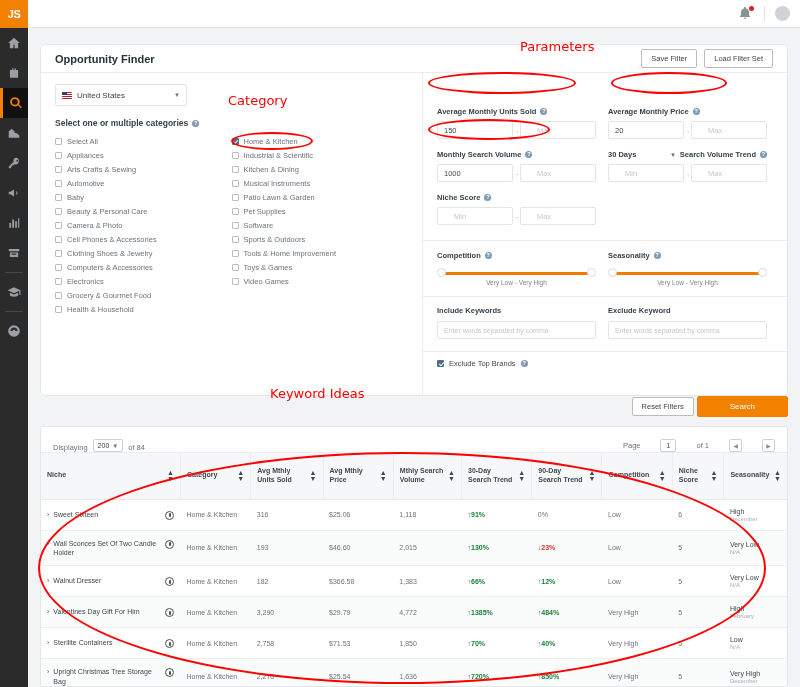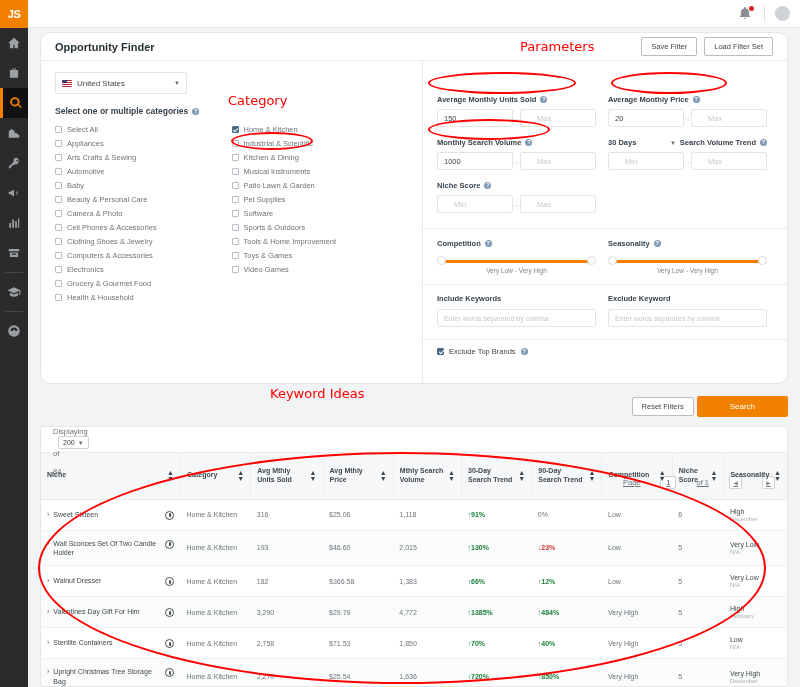--- a/index.html
+++ b/index.html
@@ -42,22 +42,22 @@
   .bell .dot {
     position: absolute; right: 0px; top: 0px; width: 5px; height: 5px;
     border-radius: 50%; background: #e02020;
   }
   .vsep { width: 1px; height: 16px; background: #dfe1e4; }
   .avatar { width: 15px; height: 15px; border-radius: 50%; background: #cfd3d8; }
 
   
   .canvas { position: absolute; left: 28px; top: 28px; right: 0; bottom: 0; }
 
-  .finder-card { position: absolute; left: 12px; right: 12px; top: 4px; height: 352px;
-    background:#fff; border:1px solid #e4e6e9; border-radius:10px; overflow:hidden; }
+  .finder-card { position: absolute; left: 12px; right: 12px; top: 16px; height: 352px;
+    background:#fff; border:1px solid #e4e6e9; border-radius:5px; overflow:hidden; }
 
   .finder-head {
     height: 28px; display: flex; align-items: center; padding: 0 14px;
     border-bottom: 1px solid #ececee;
   }
   .finder-title { font-size: 11px; font-weight: bold; color: #263238; }
 
   .head-actions { margin-left: auto; display: flex; gap: 7px; }
   .btn-outline {
     font-size: 7.5px; color: #3f454c; background: #fff;
@@ -167,28 +167,28 @@
     position: absolute; right: 12px; top: 368px;
     display: flex; gap: 3px; align-items: center;
   }
 
   
   .table-card {
     position: absolute; left: 12px; right: 12px; top: 398px; bottom: 0;
     background: #fff; border: 1px solid #e4e6e9; border-radius: 3px; overflow: hidden;
   }
   .table-top {
-    height: 26px; display: flex; align-items: flex-start; padding: 0 12px;
-    border-bottom: 1px solid #ececee; font-size: 7.5px; color: #6c747c; flex-direction: column;
+    height: 26px; display: flex; align-items: flex-end; padding: 0 12px;
+    border-bottom: 1px solid #ececee; font-size: 7.5px; color: #6c747c;
   }
   .mini-select {
     border: 1px solid #ced2d6; border-radius: 2px; padding: 2px 4px; margin: 0 5px;
     font-size: 7px; color: #3f454c; display: inline-flex; align-items: center; gap: 3px;
   }
-  .pager { margin-left: auto; display: flex; align-items: center; gap: 20px; font-size: 7.5px; color: #6c747c; text-decoration: underline; }
+  .pager { margin-left: auto; display: flex; align-items: center; gap: 20px; font-size: 7.5px; color: #6c747c; }
   .page-box { border: 1px solid #ced2d6; border-radius: 2px; width: 16px; height: 13px;
     display: flex; align-items: center; justify-content: center; font-size: 7px; color: #3f454c; background:#fff; }
   .page-btn { border: 1px solid #ced2d6; border-radius: 2px; width: 13px; height: 13px;
     display: flex; align-items: center; justify-content: center; font-size: 6px; color: #8b9097; background:#fff; }
 
   table { width: 100%; border-collapse: collapse; table-layout: fixed; }
   thead th {
     background: #f6f7f8; border-bottom: 1px solid #e8eaec; border-right: 1px solid #eceef0;
     font-size: 7px; font-weight: bold; color: #41484f; text-align: left;
     padding: 7px 6px; vertical-align: middle; height: 46px;

